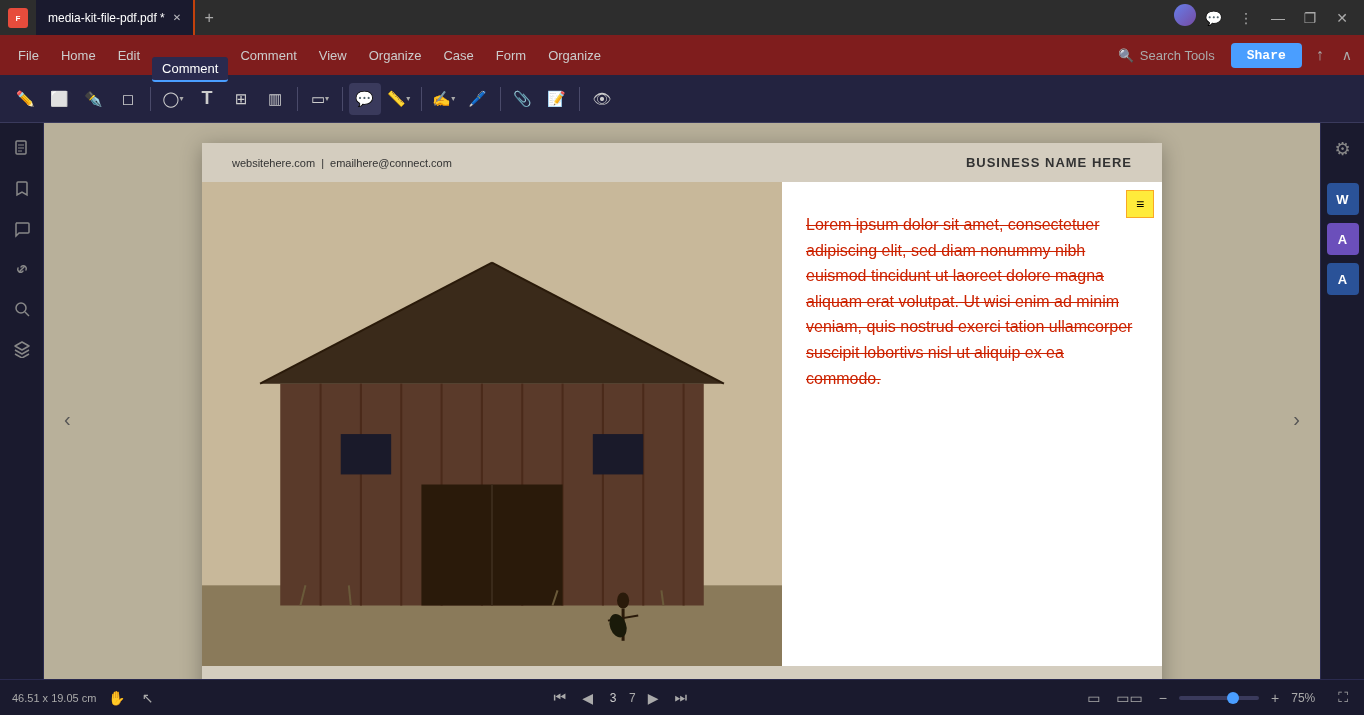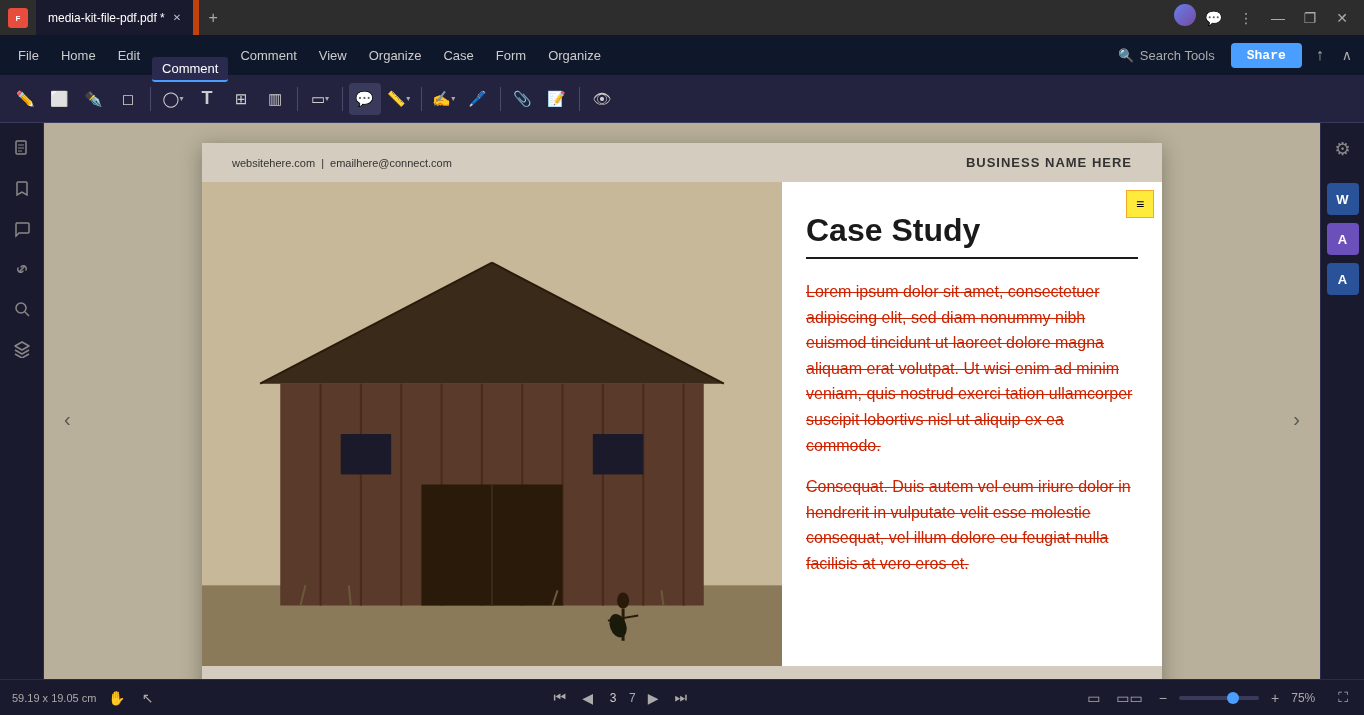--- a/index.html
+++ b/index.html
@@ -19,33 +19,33 @@
     .tab-area { display: flex; align-items: center; flex: 1; }
     .tab {
       background: #3c3c3c;
       color: #ccc;
       padding: 0 12px;
       height: 35px;
       display: flex;
       align-items: center;
       gap: 8px;
       font-size: 12px;
-      border-right: 6px solid #c2410c;
+      border-right: 2px solid #c2410c;
     }
     .tab.active { background: #1a1a2e; color: white; }
     .tab-close { cursor: pointer; opacity: 0.7; font-size: 10px; }
     .new-tab { width: 28px; height: 28px; display: flex; align-items: center; justify-content: center; color: #aaa; font-size: 16px; cursor: pointer; }
     .titlebar-controls { display: flex; gap: 4px; margin-left: auto; }
     .titlebar-btn { width: 28px; height: 28px; display: flex; align-items: center; justify-content: center; color: #aaa; font-size: 14px; cursor: pointer; border-radius: 3px; }
     .avatar-circle { width: 22px; height: 22px; border-radius: 50%; background: linear-gradient(135deg, #667eea, #764ba2); display: flex; align-items: center; justify-content: center; color: white; font-size: 9px; }
 
     
     .menubar {
       height: 40px;
-      background: #0f172a;
+      background: #7f1d1d;
       display: flex;
       align-items: center;
       padding: 0 8px;
       gap: 2px;
     }
     .menu-item {
       color: #ccc;
       padding: 4px 10px;
       font-size: 13px;
       cursor: pointer;
@@ -428,24 +428,22 @@
             <line x1="460" y1="420" x2="458" y2="405" stroke="#6a5a3a" stroke-width="2"></line>
           </svg>
         </div>
 
         <div class="page-text-section">
 
           <div class="sticky-note">
             <span>≡</span>
           </div>
 
-          <h1 class="case-study-title">Case Study</h1>
 
           <div class="strikethrough-text">Lorem ipsum dolor sit amet, consectetuer adipiscing elit, sed diam nonummy nibh euismod tincidunt ut laoreet dolore magna aliquam erat volutpat. Ut wisi enim ad minim veniam, quis nostrud exerci tation ullamcorper suscipit lobortivs nisl ut aliquip ex ea commodo.</div>
-          <div class="strikethrough-text">Consequat. Duis autem vel eum iriure dolor in hendrerit in vulputate velit esse molestie consequat, vel illum dolore eu feugiat nulla facilisis at vero eros et.</div>
         </div>
       </div>
 
       <div class="page-header">
         <div>websitehere.com</div>
         <div style="margin:0 6px;">|</div>
         <div>emailhere@connect.com</div>
         <div style="flex:1;"></div>
         <div style="font-weight:bold;font-size:13px;letter-spacing:1px;">BUSINESS NAME HERE</div>
       </div>
@@ -465,21 +463,21 @@
       </div>
       <div class="plugin-icon" style="background:#2a5298;border-radius:4px;width:32px;height:32px;">
         <span style="color:white;font-weight:bold;font-size:13px;">A</span>
       </div>
     </div>
   </div>
 
 </div>
 
 <div class="bottom-bar">
-  <span class="bottom-text">59.19 x 19.05 cm</span>
+  <span class="bottom-text">46.51 x 19.05 cm</span>
   <span class="nav-btn">✋</span>
   <span class="nav-btn">↖</span>
   <div class="bottom-spacer"></div>
   <span class="nav-btn">⏮</span>
   <span class="nav-btn">◀</span>
   <input class="page-input" value="3" type="text" style="">
   <span class="page-total">7</span>
   <span class="nav-btn">▶</span>
   <span class="nav-btn">⏭</span>
   <div class="bottom-spacer"></div>

